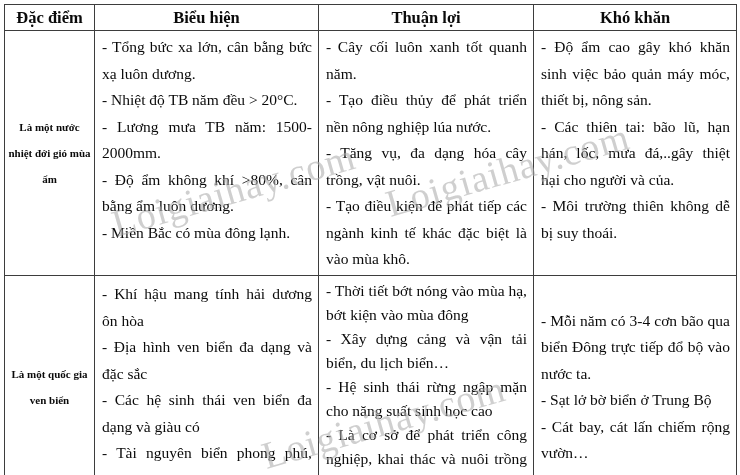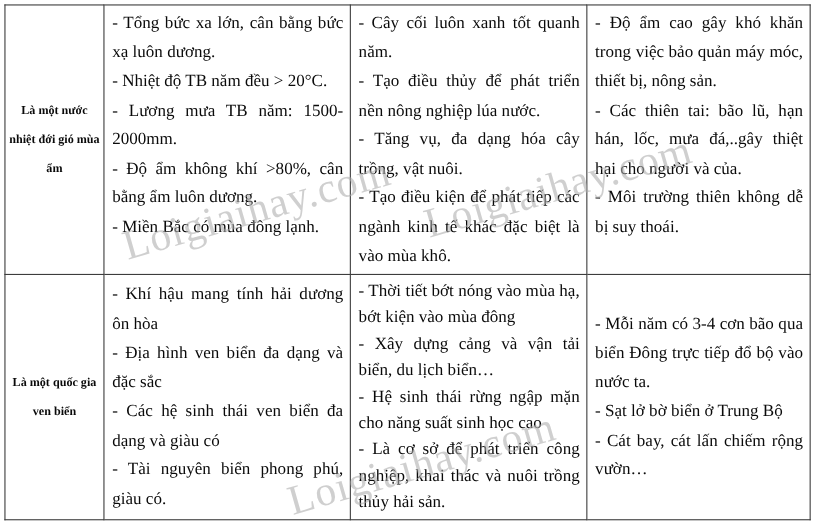--- a/index.html
+++ b/index.html
@@ -86,38 +86,44 @@
 
 <div class="page">
   <table class="grid">
     <colgroup>
       <col class="c1">
         <col class="c2">
         <col class="c3">
         <col class="c4">
     </colgroup>
     <tbody>
+        <tr class="header-row">
+      <th>Đặc điểm</th>
+      <th>Biểu hiện</th>
+      <th>Thuận lợi</th>
+      <th>Khó khăn</th>
+    </tr>
 
     <tr class="row-1">
       <td class="feature-cell">Là một nước nhiệt đới gió mùa ẩm</td>
       <td class="content-cell">
         <div class="item">- Tổng bức xa lớn, cân bằng bức xạ luôn dương.</div>
         <div class="item">- Nhiệt độ TB năm đều &gt; 20°C.</div>
         <div class="item">- Lương mưa TB năm: 1500-2000mm.</div>
         <div class="item">- Độ ẩm không khí &gt;80%, cân bằng ẩm luôn dương.</div>
         <div class="item">- Miền Bắc có mùa đông lạnh.</div>
       </td>
       <td class="content-cell">
         <div class="item">- Cây cối luôn xanh tốt quanh năm.</div>
         <div class="item">- Tạo điều thủy để phát triển nền nông nghiệp lúa nước.</div>
         <div class="item">- Tăng vụ, đa dạng hóa cây trồng, vật nuôi.</div>
         <div class="item">- Tạo điều kiện để phát tiếp các ngành kinh tế khác đặc biệt là vào mùa khô.</div>
       </td>
       <td class="content-cell">
-        <div class="item">- Độ ẩm cao gây khó khăn trong việc bảo quản máy móc, thiết bị, nông sản.</div>
+        <div class="item">- Độ ẩm cao gây khó khăn sinh việc bảo quản máy móc, thiết bị, nông sản.</div>
         <div class="item">- Các thiên tai: bão lũ, hạn hán, lốc, mưa đá,..gây thiệt hại cho người và của.</div>
         <div class="item">- Môi trường thiên không dễ bị suy thoái.</div>
       </td>
     </tr>
 
     <tr class="row-2">
       <td class="feature-cell">Là một quốc gia ven biển</td>
       <td class="content-cell vmid">
         <div class="item">- Khí hậu mang tính hải dương ôn hòa</div>
         <div class="item">- Địa hình ven biển đa dạng và đặc sắc</div>

